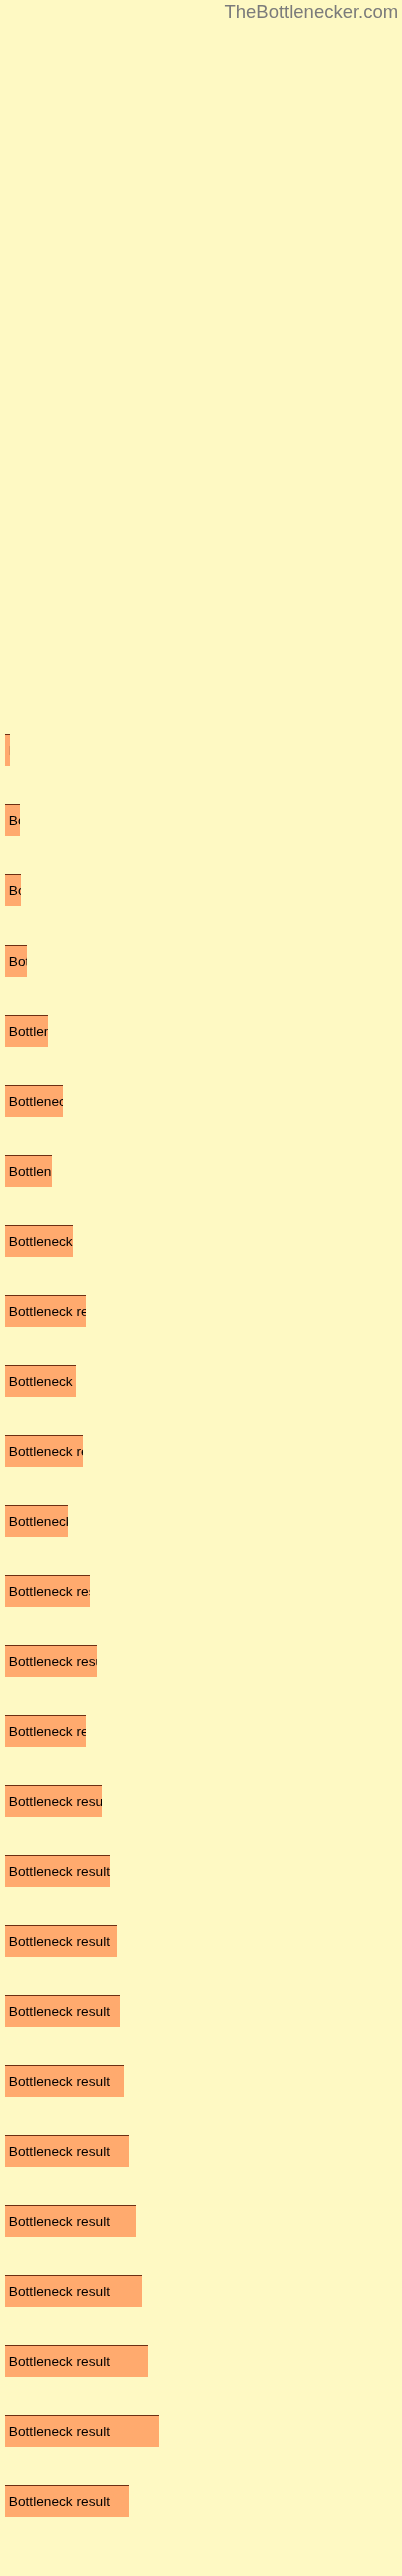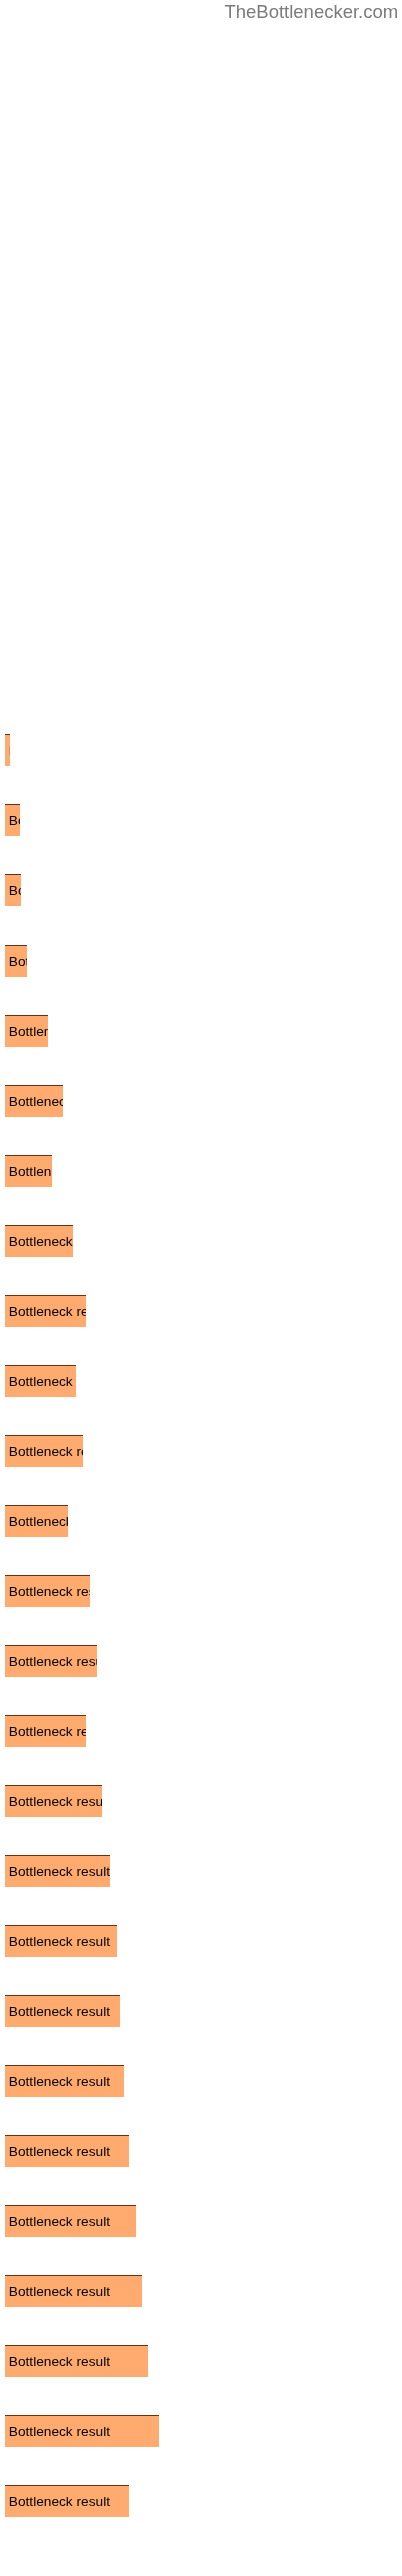--- a/index.html
+++ b/index.html
@@ -13,21 +13,21 @@
     position: relative;
     overflow: hidden;
     font-family: "Liberation Sans", sans-serif;
   }
 
   #page {
     position: absolute;
     left: 0; top: 0;
     width: 403px;
     height: 2576px;
-    background: #ffffff;
+    background: #fef9c3;
   }
 
   
   .site-header {
     position: absolute;
     left: 0;
     top: 0;
     width: 403px;
     height: 26px;
     text-align: right;

